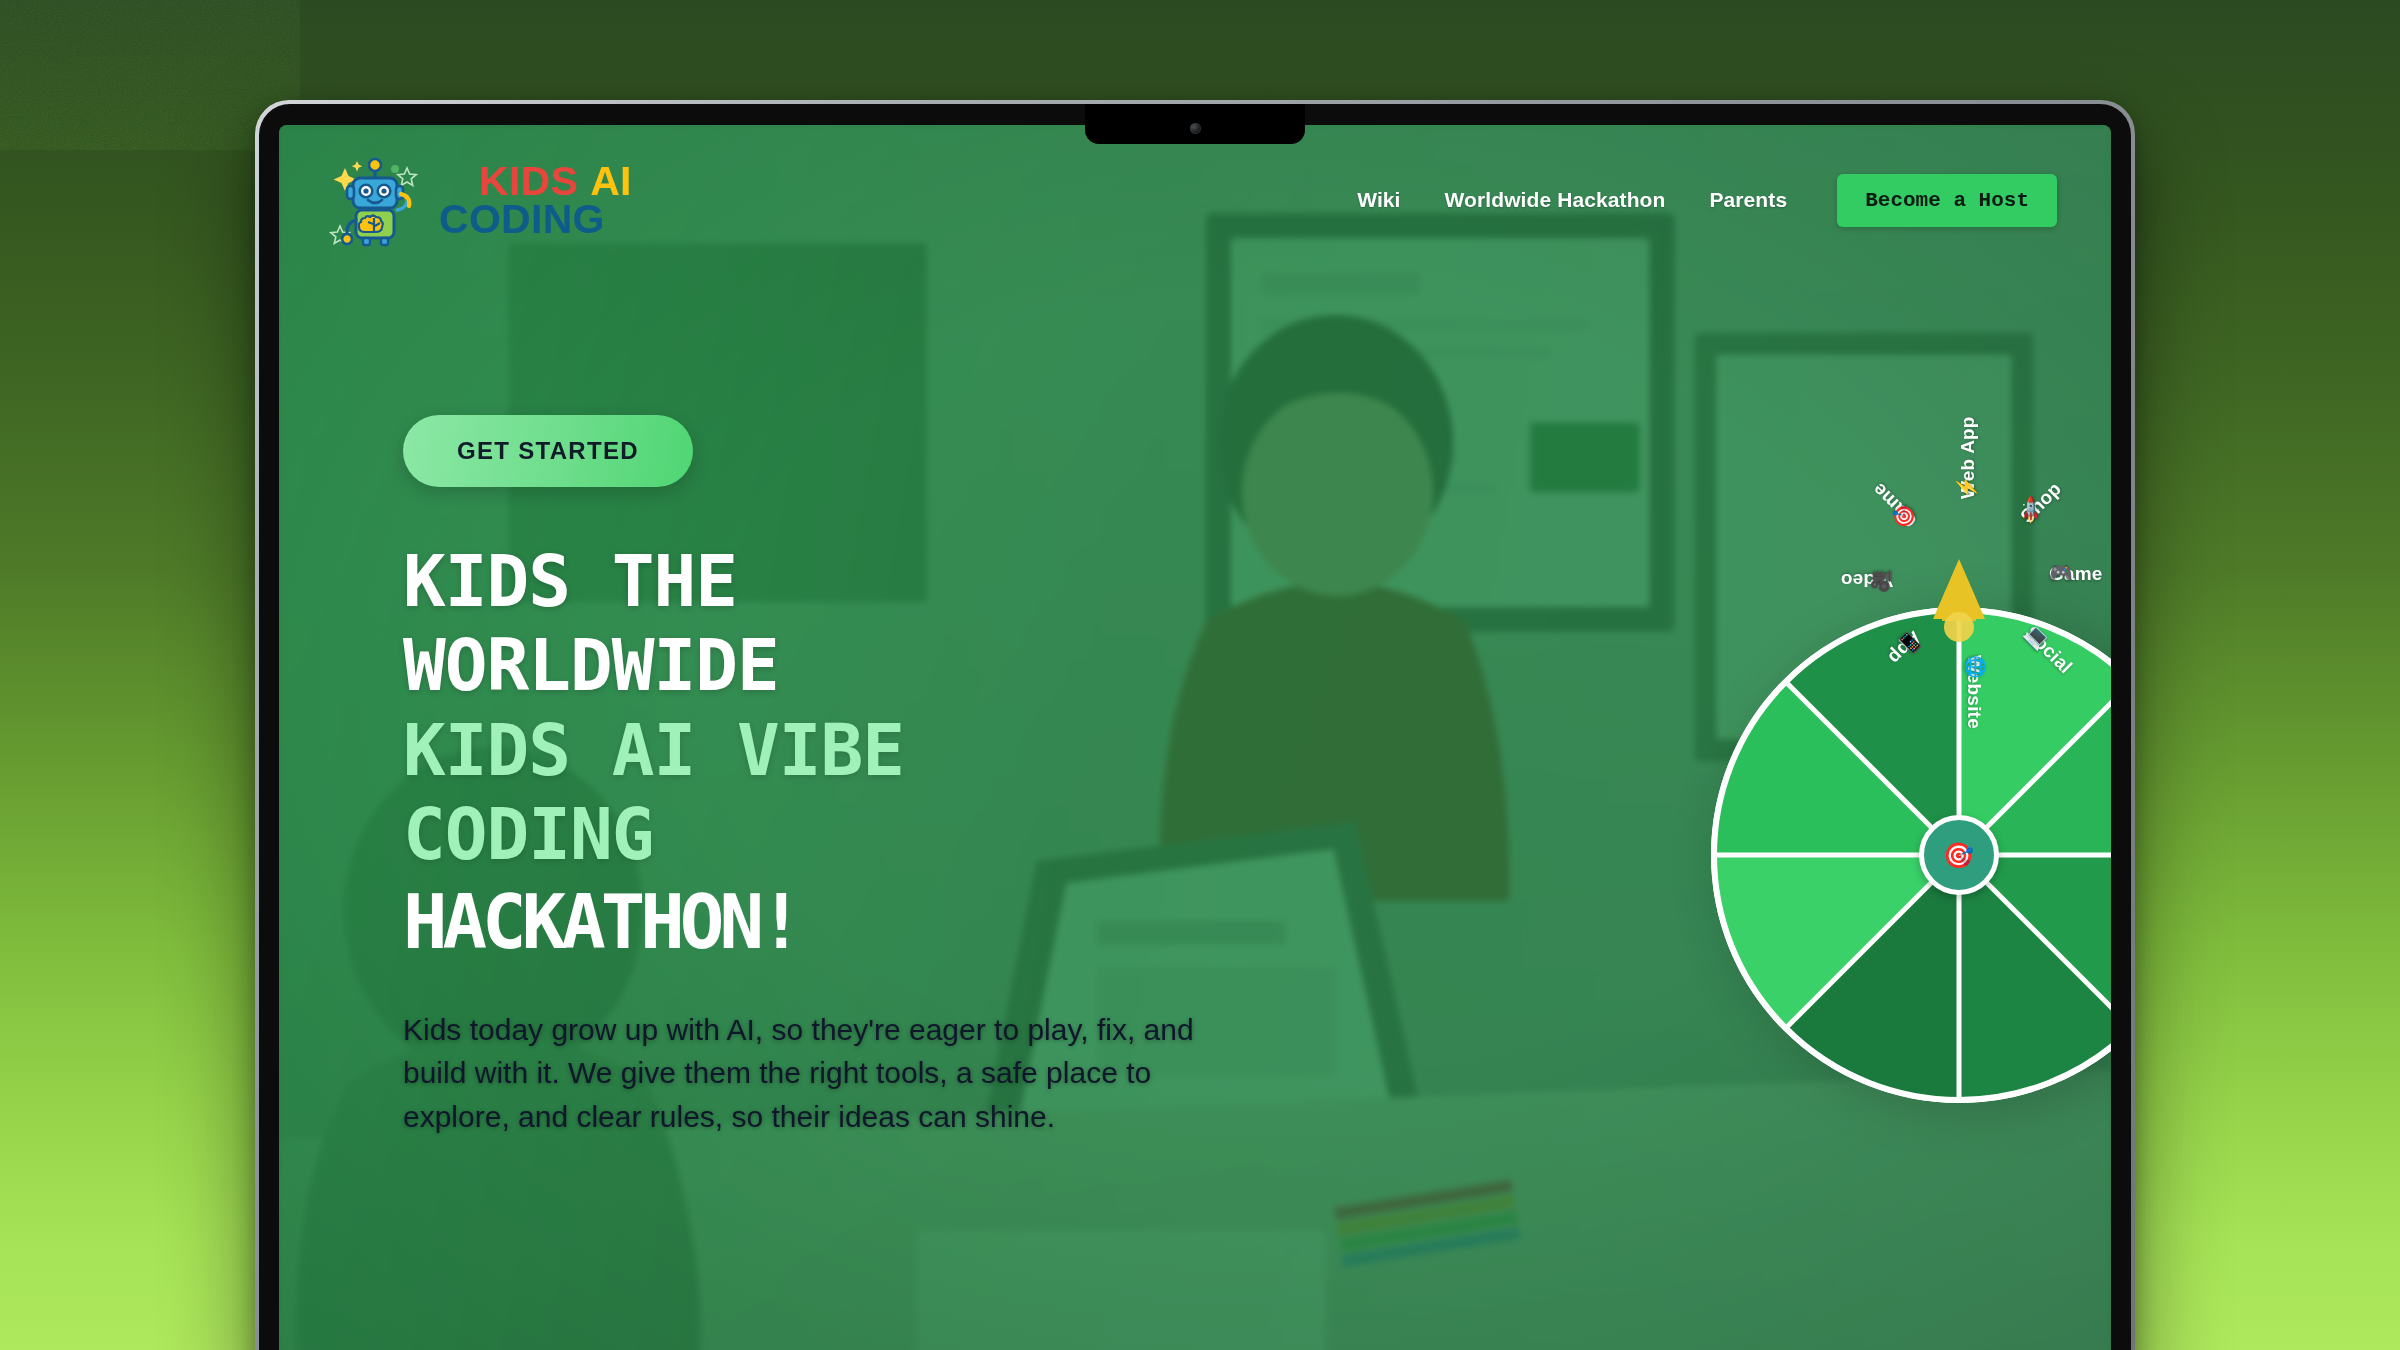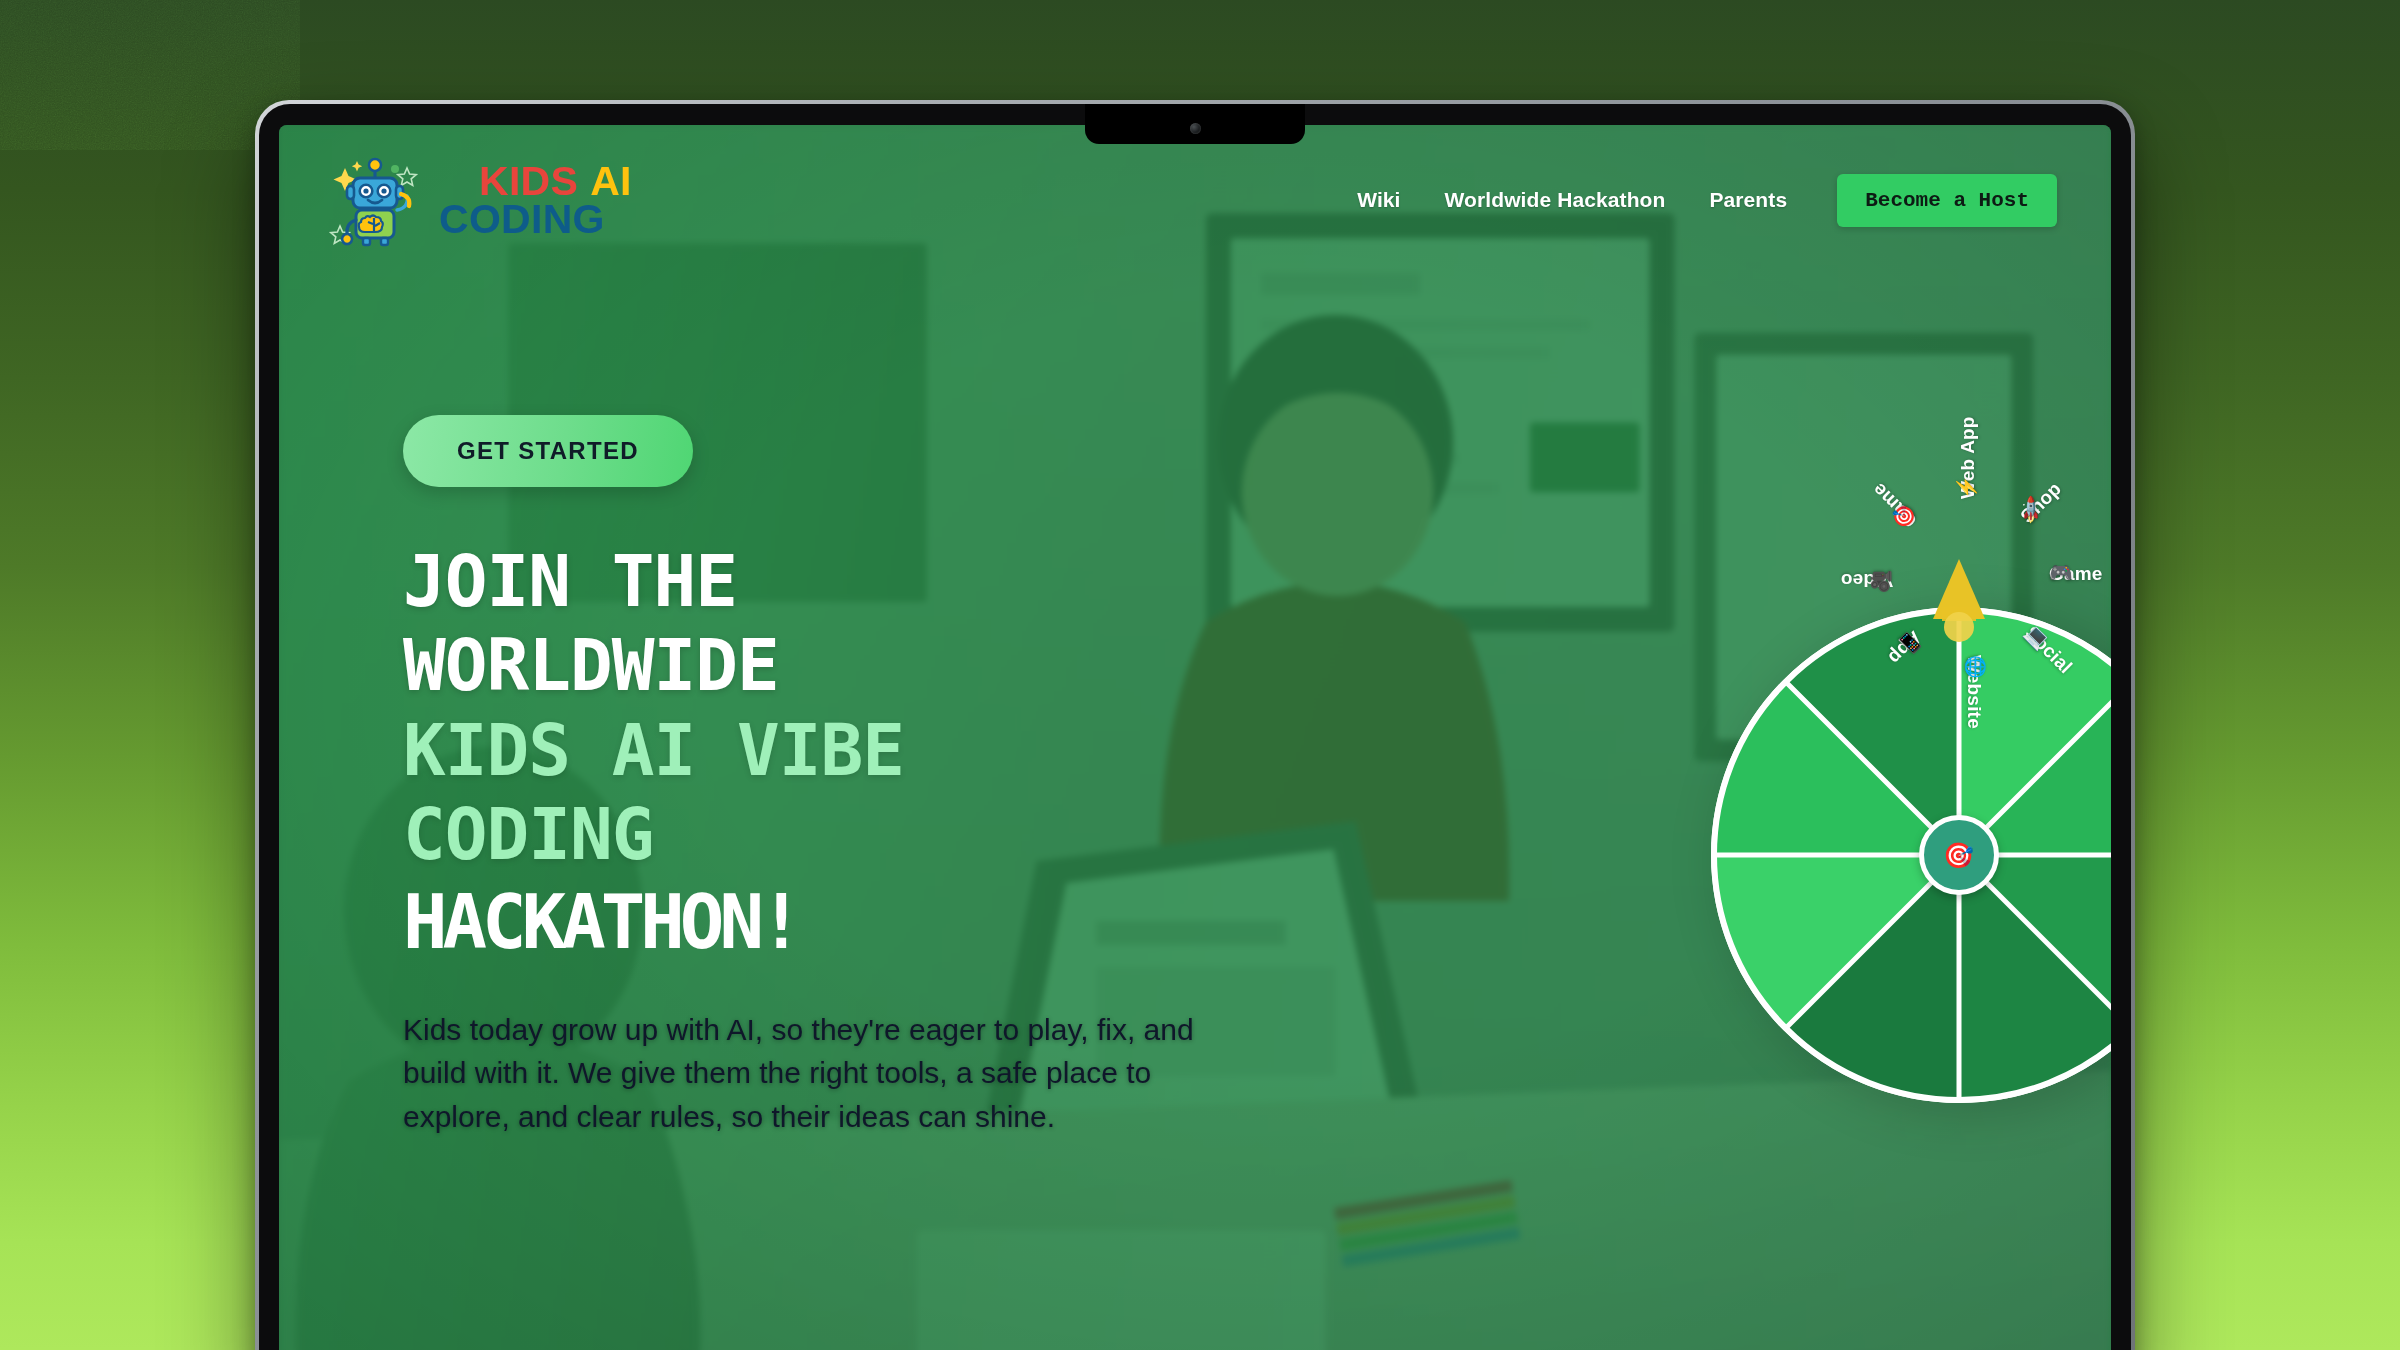--- a/index.html
+++ b/index.html
@@ -282,21 +282,21 @@
         <a class="navlink">Worldwide Hackathon</a>
         <a class="navlink">Parents</a>
         <button id="host-btn">Become a Host</button>
       </nav>
     </div>
 
     <div id="hero">
       <button id="get-started">GET STARTED</button>
 
       <h1 id="headline">
-        <span class="hl white">JOIN THE</span>
+        <span class="hl white">KIDS THE</span>
         <span class="hl white">WORLDWIDE</span>
         <span class="hl mint">KIDS AI VIBE</span>
         <span class="hl mint">CODING</span>
         <span class="hl bang">HACKATHON!</span>
       </h1>
 
       <p id="lead">Kids today grow up with AI, so they're eager to play, fix, and build with it. We give them the right tools, a safe place to explore, and clear rules, so their ideas can shine.</p>
     </div>
 
     <div id="wheel-wrap">

